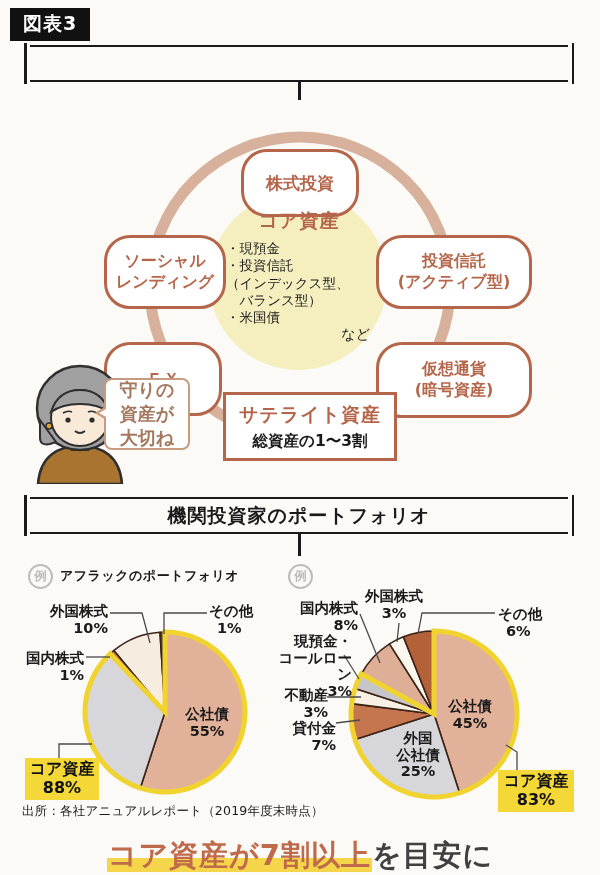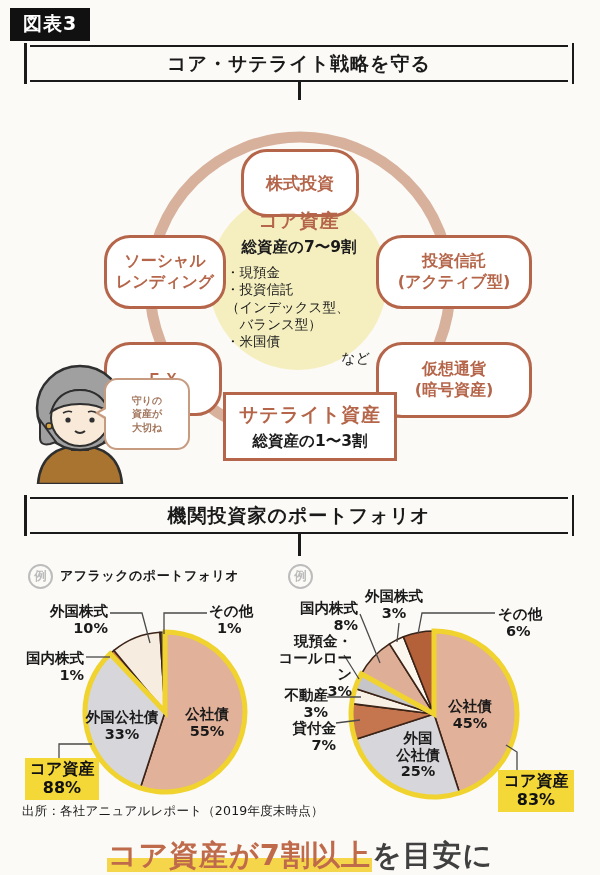--- a/index.html
+++ b/index.html
@@ -35,22 +35,22 @@
   .center-title{font-size:19px;font-weight:bold;color:#b5664a;letter-spacing:1px;}
   .center-sub{font-size:15.5px;font-weight:600;margin-top:3px;}
   .center-items{font-size:13.5px;text-align:left;margin-top:6px;line-height:1.28;white-space:pre-line;font-weight:500;}
   .center-suffix{font-size:14px;text-align:right;margin-top:0;padding-right:2px;}
   .satellite-box{
     background:#fff;border:3px solid #b5664a;text-align:center;padding-top:7px;
   }
   .sat-title{font-size:19px;font-weight:bold;color:#b5664a;letter-spacing:1px;}
   .sat-sub{font-size:15.5px;font-weight:600;margin-top:3px;}
   .bubble{
-    background:#fff;border:2px solid #c79b80;border-radius:13px;
-    color:#a3785f;font-size:10px;font-weight:600;line-height:1.35;
+    background:#fff;border:2px solid #c79b80;border-radius:8px;
+    color:#a3785f;font-size:18px;font-weight:600;line-height:1.35;
     display:flex;align-items:center;justify-content:center;text-align:center;
     white-space:pre-line;
   }
   .bubble:before{
     content:"";position:absolute;left:-11px;top:26px;
     border:7px solid transparent;border-right:11px solid #c79b80;border-left:0;
   }
   .bubble:after{
     content:"";position:absolute;left:-7px;top:28px;
     border:5px solid transparent;border-right:9px solid #fff;border-left:0;
@@ -80,41 +80,39 @@
   .rest{color:#404040;}
 </style>
 </head>
 <body>
 
 <div class="abs fig-label">図表3</div>
 
 <div class="abs sec-title" style="top:45px;">
   <span class="tick l"></span>
   <span class="tick r"></span>
-  <span>コア・サテライト戦略を守る</span>
 </div>
 <div class="abs connector" style="top:82px;height:18px;"></div>
 
 <svg class="abs" style="left:0;top:95px;" width="600" height="390">
   <circle cx="300" cy="192" r="150" fill="none" stroke="#d8b19c" stroke-width="11"></circle>
   <circle cx="298" cy="186" r="89" fill="#f5efc0"></circle>
 </svg>
 
 <div class="abs node" style="left:241px;top:110px;width:112px;height:62px;font-size:17px;">株式投資</div>
 <div class="abs node" style="left:104px;top:196px;width:116px;height:68px;">ソーシャル
 レンディング</div>
 <div class="abs node" style="left:376px;top:196px;width:150px;height:68px;">投資信託
 (アクティブ型)</div>
 <div class="abs node" style="left:104px;top:303px;width:112px;height:68px;font-size:17px;">ＦＸ</div>
 <div class="abs node" style="left:376px;top:303px;width:150px;height:70px;">仮想通貨
 (暗号資産)</div>
 
 <div class="abs center-block" style="left:226px;top:208px;">
   <div class="center-title">コア資産</div>
-  <div class="center-sub">総資産の7〜9割</div>
   <div class="center-items">・現預金
 ・投資信託
 （インデックス型、
 　バランス型）
 ・米国債</div>
   <div class="center-suffix">など</div>
 </div>
 
 <div class="abs satellite-box" style="left:223px;top:392px;width:168px;height:56px;">
   <div class="sat-title">サテライト資産</div>
@@ -175,24 +173,20 @@
     <span>外国株式</span>
       <span>10%</span>
   </div>
   <div class="abs plabel" style="left:201px;top:45px;width:56px;text-align:left;">
     <span>その他</span>
       <span style="padding-left:8px">1%</span>
   </div>
   <div class="abs plabel" style="left:12px;top:92px;width:64px;text-align:right;">
     <span>国内株式</span>
       <span>1%</span>
-  </div>
-  <div class="abs plabel" style="left:66px;top:151px;width:96px;text-align:center;">
-    <span>外国公社債</span>
-      <span>33%</span>
   </div>
   <div class="abs plabel" style="left:164px;top:148px;width:70px;text-align:center;">
     <span>公社債</span>
       <span>55%</span>
   </div>
   <div class="abs core-box" style="left:17px;top:200px;width:74px;">
     <div>コア資産</div>
       <div>88%</div>
   </div>
 </div>

